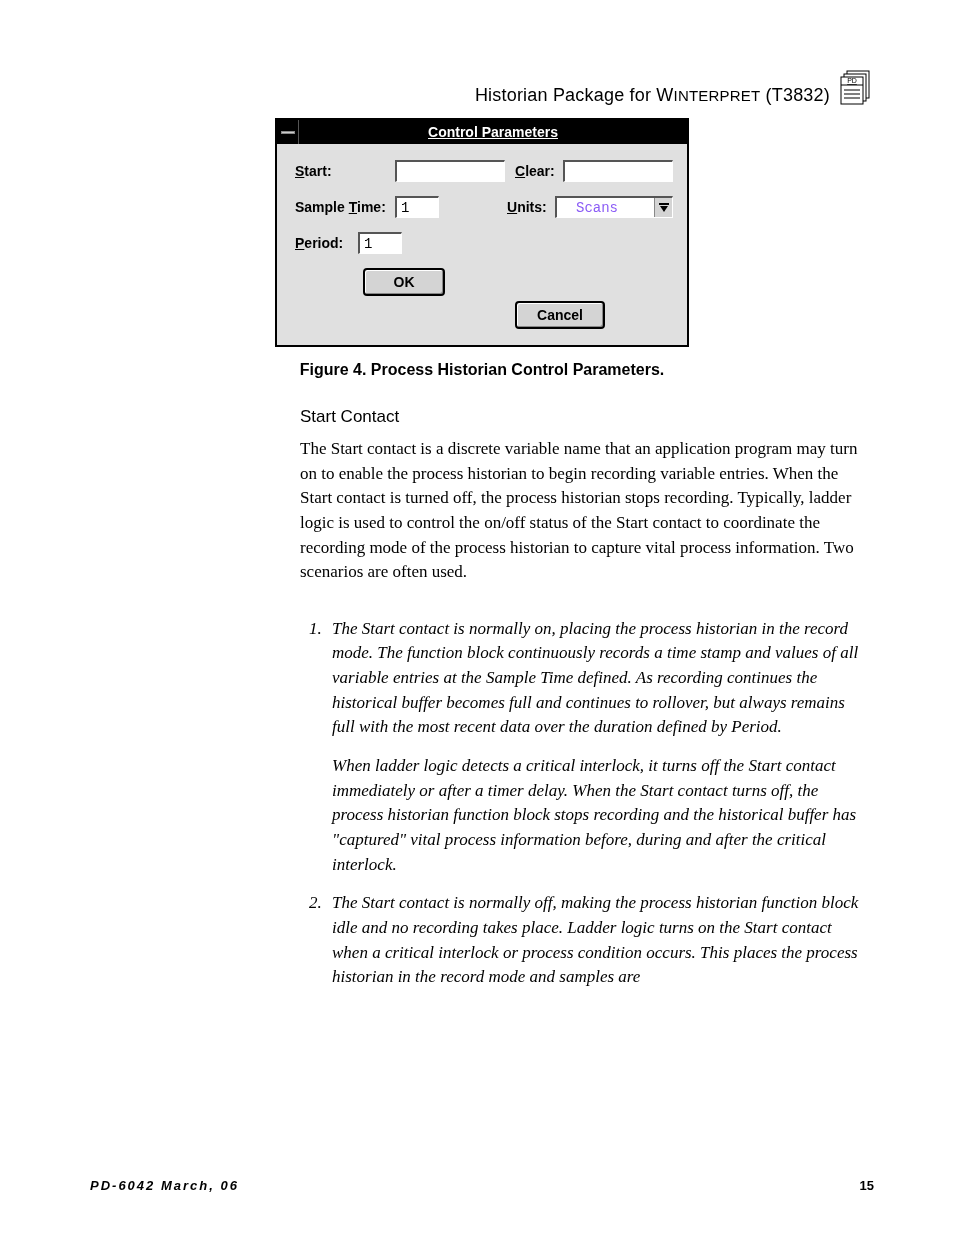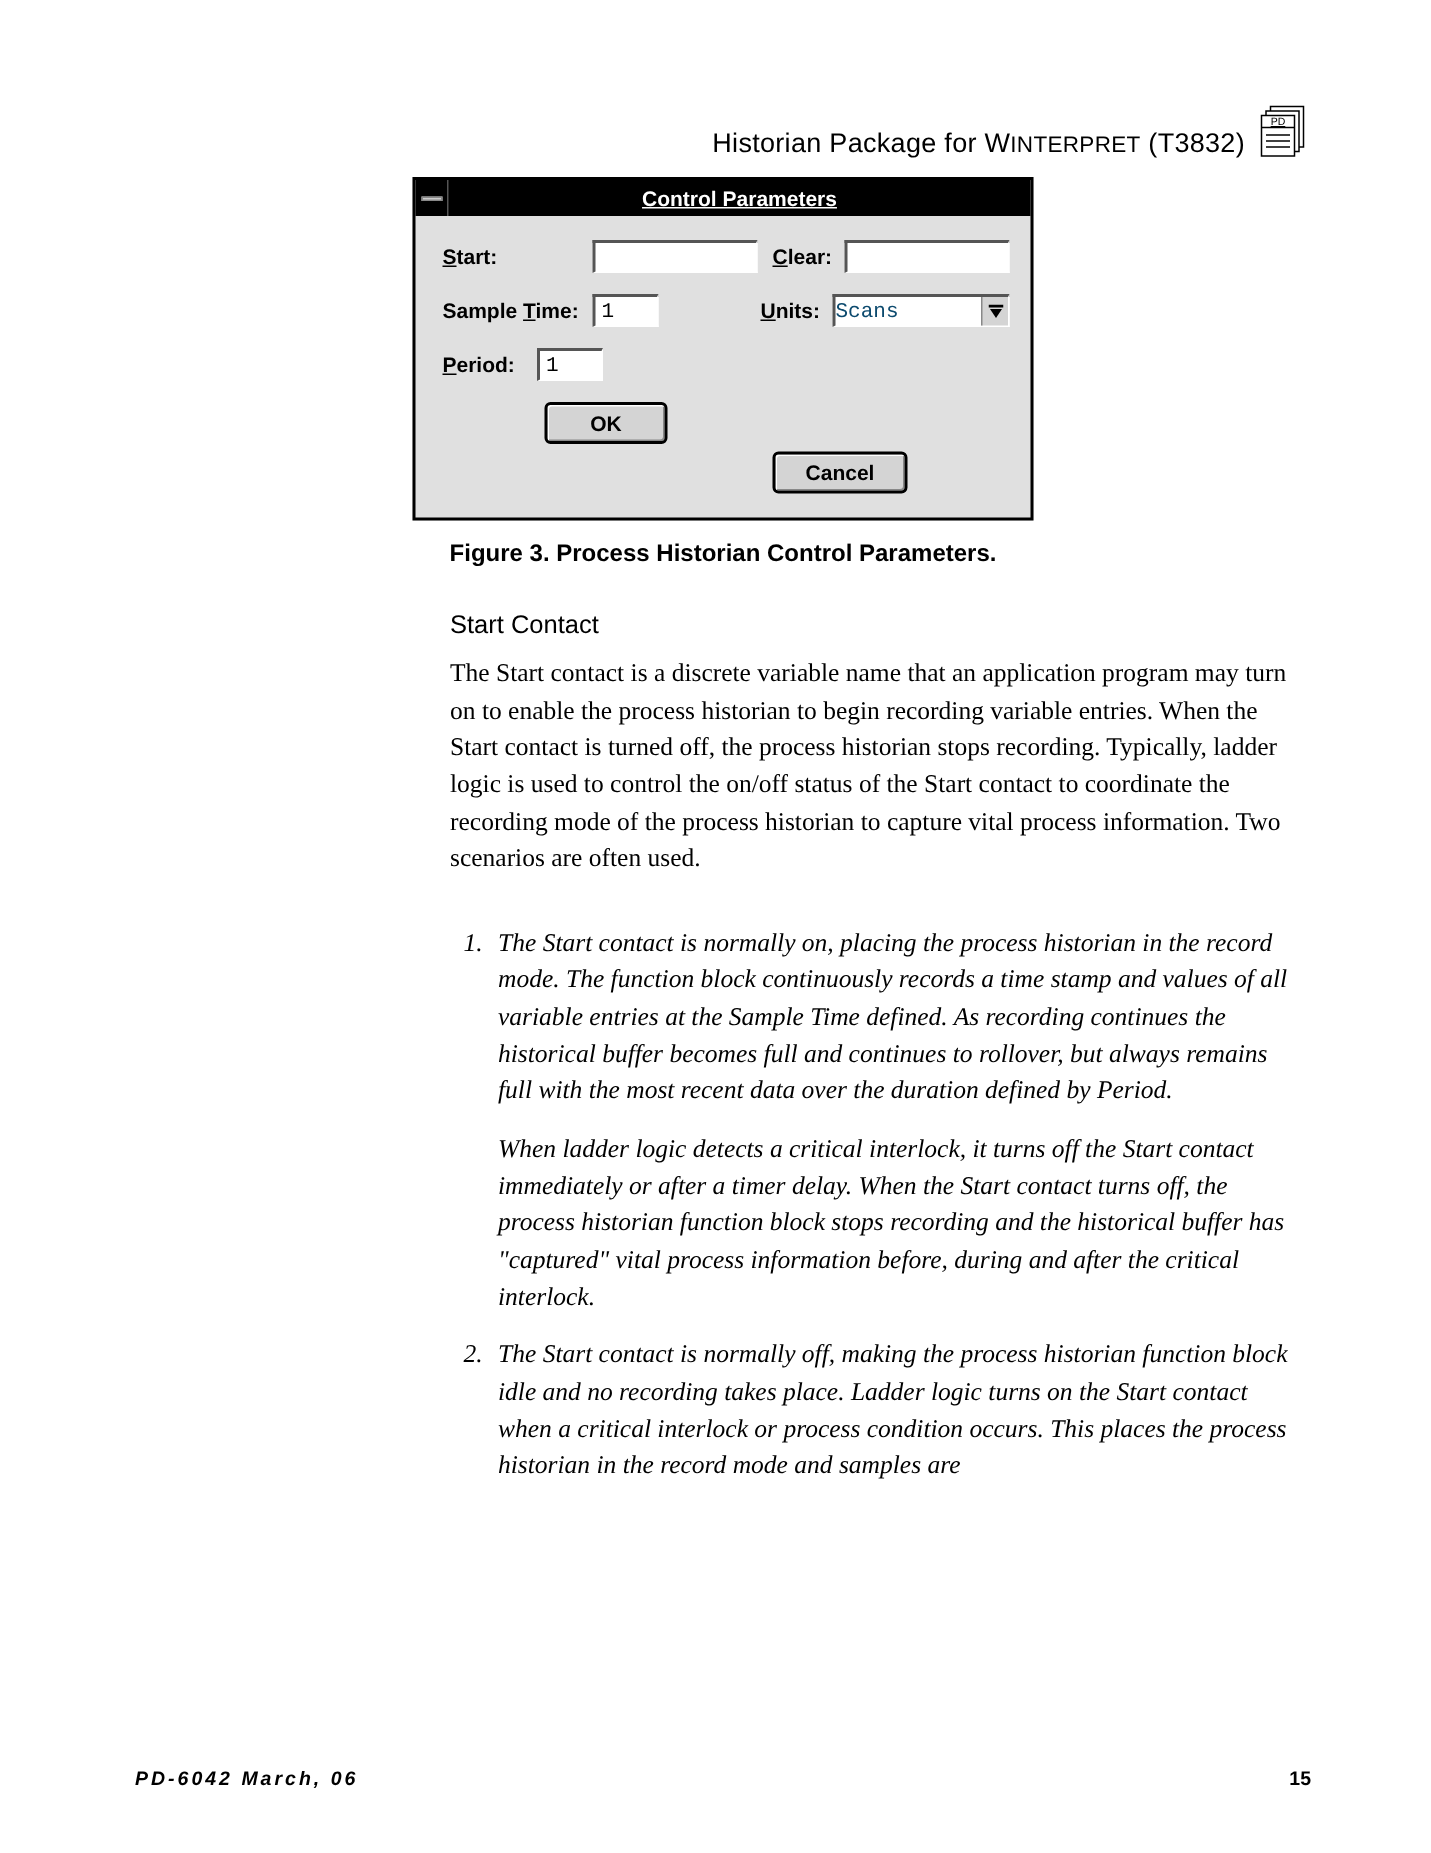--- a/index.html
+++ b/index.html
@@ -106,25 +106,25 @@
     border-top: 2px solid #555;
     border-left: 2px solid #555;
     border-right: 1px solid #fff;
     border-bottom: 1px solid #fff;
     height: 22px;
     background: #fff;
     width: 118px;
   }
   .combo-txt {
     flex: 1;
-    padding: 1px 0;
+    padding: 1px 19px;
     font-family: 'Courier New', monospace;
     font-size: 14px;
     line-height: 18px;
-    color: #0c4a6e;
+    color: #8b5cf6;
   }
   .combo-btn {
     width: 18px;
     background: #d4d4d4;
     border-left: 1px solid #888;
     display: flex;
     align-items: center;
     justify-content: center;
   }
   .combo-btn svg { width: 10px; height: 10px; }
@@ -258,21 +258,21 @@
         <span class="lbl lbl-period"><span class="ul">P</span><span>eriod:</span></span>
         <div class="txt txt-period">1</div>
       </div>
       <div class="btn-row">
         <button class="btn">OK</button>
         <button class="btn btn-cancel">Cancel</button>
       </div>
     </div>
   </div>
 
-  <div class="figcap">Figure 3.  Process Historian Control Parameters.</div>
+  <div class="figcap">Figure 4.  Process Historian Control Parameters.</div>
 
   <div class="content">
     <div class="section-head">Start Contact</div>
     <div class="para">The Start contact is a discrete variable name that an application program may turn on to enable the process historian to begin recording variable entries.  When the Start contact is turned off, the process historian stops recording.  Typically, ladder logic is used to control the on/off status of the Start contact to coordinate the recording mode of the process historian to capture vital process information.  Two scenarios are often used.</div>
     <ol class="numlist">
       <li>
         <div class="li-para">The Start contact is normally on, placing the process historian in the record mode.  The function block continuously records a time stamp and values of all variable entries at the Sample Time defined.  As recording continues the historical buffer becomes full and continues to rollover, but always remains full with the most recent data over the duration defined by Period.</div>
         <div class="li-para">When ladder logic detects a critical interlock, it turns off the Start contact immediately or after a timer delay.  When the Start contact turns off, the process historian function block stops recording and the historical buffer has "captured" vital process information before, during and after the critical interlock.</div>
       </li>
       <li>

